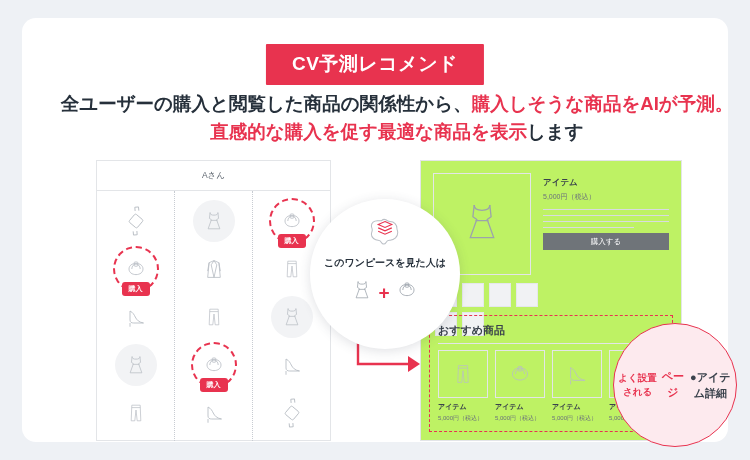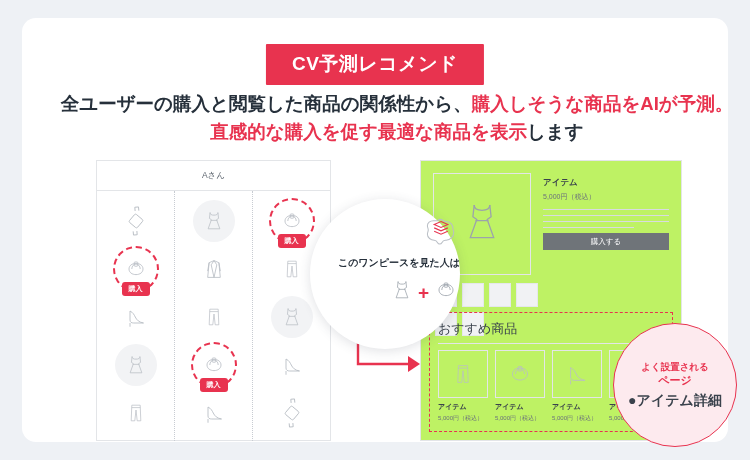--- a/index.html
+++ b/index.html
@@ -74,21 +74,21 @@
     padding:2px 7px;border-radius:3px;white-space:nowrap;z-index:3;
   }
 
   
   .bubble{
     position:absolute;left:288px;top:181px;
     width:150px;height:150px;border-radius:50%;
     background:#fff;
     box-shadow:0 2px 12px rgba(60,70,90,.16);
     z-index:20;
-    display:flex;flex-direction:column;align-items:flex-end;
+    display:flex;flex-direction:column;align-items:center;
     padding-top:14px;box-sizing:border-box;
   }
   .bubble .btxt{
     text-align:center;font-size:10px;line-height:1.5;
     margin-top:4px;
   }
   .bubble .b1{color:#26303b;font-weight:bold;}
   .bubble .b2{color:#e8334f;font-weight:bold;}
   .bubble .combo{
     display:flex;align-items:center;justify-content:center;
@@ -124,43 +124,43 @@
   .thumbs{
     display:grid;grid-template-columns:repeat(4,22px);
     gap:5px;margin-top:8px;margin-left:2px;
   }
   .thumbs i{display:block;height:22px;background:#f1f2f4;border:1px solid #e6e8eb;}
   .thumbs i.empty{background:transparent;border:none;}
   .reco{
     position:absolute;left:8px;right:8px;bottom:8px;
     border:1px dashed #e8334f;padding:7px 8px 8px;
   }
-  .reco-h{font-size:13px;color:#3a424c;font-weight:normal;}
+  .reco-h{font-size:11px;color:#3a424c;font-weight:bold;}
   .reco-rule{height:1px;background:#e3e5e8;margin:5px 0 6px;}
   .reco-grid{display:flex;gap:7px;}
   .rcell{width:50px;}
   .rbox{
     height:46px;border:1px solid #e3e5e8;
     display:flex;align-items:center;justify-content:center;
   }
   .rname{font-size:7px;color:#3a424c;margin-top:4px;font-weight:bold;}
   .rprice{font-size:6px;color:#6b727b;margin-top:2px;}
 
   
   .pink{
     position:absolute;left:613px;top:323px;
     width:122px;height:122px;border-radius:50%;
     background:#fdeaee;border:1.5px solid #e8334f;
-    z-index:30;display:flex;flex-direction:column;
+    z-index:30;display:flex;flex-direction:row;
     align-items:center;justify-content:center;
     text-align:center;line-height:1.45;
   }
   .pink .p1{font-size:9.5px;color:#e8334f;font-weight:bold;}
   .pink .p2{font-size:11px;color:#e8334f;font-weight:bold;}
-  .pink .p3{font-size:14px;color:#3a424c;font-weight:bold;margin-top:1px;}
+  .pink .p3{font-size:11px;color:#3a424c;font-weight:bold;margin-top:1px;}
 </style>
 </head>
 <body>
 
 <div class="stage">
   <div class="card">
 
     <div class="badge">CV予測レコメンド</div>
 
     <div class="headline">

